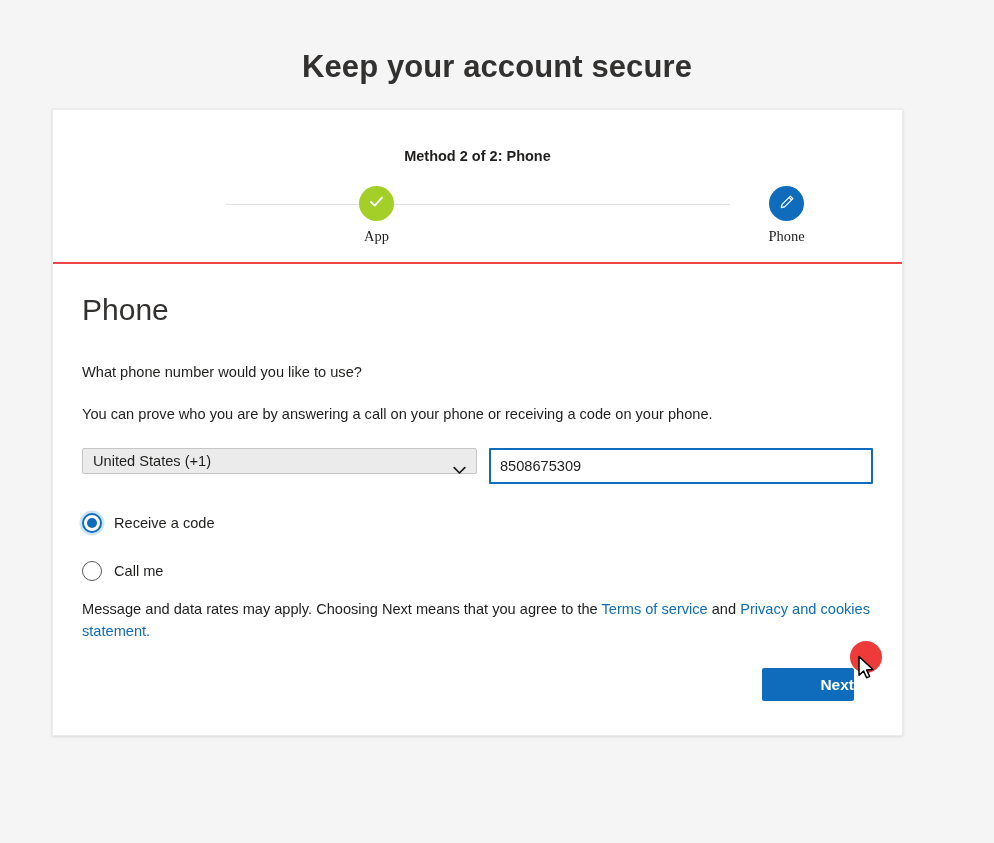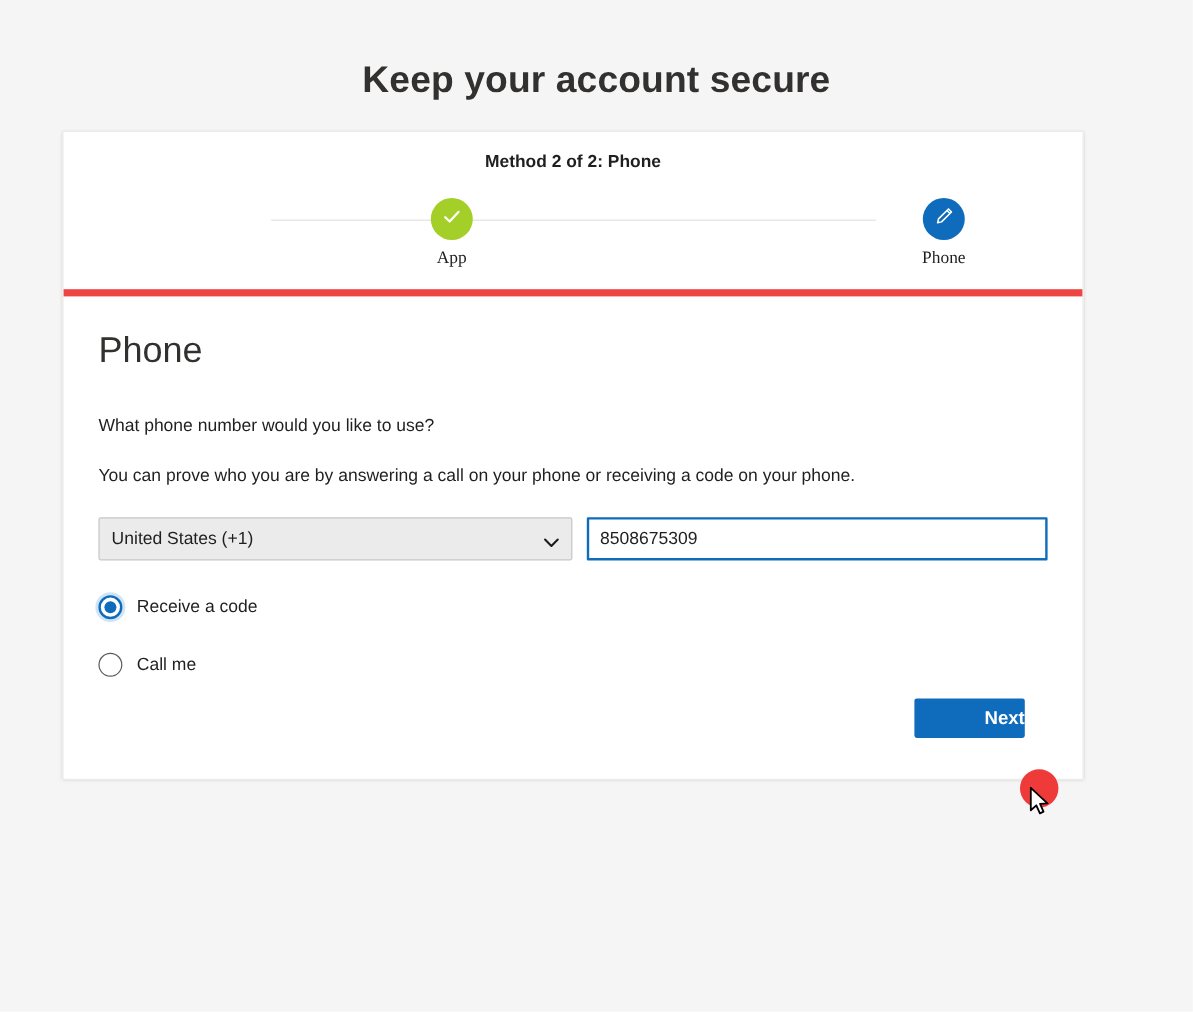--- a/index.html
+++ b/index.html
@@ -36,22 +36,22 @@
     top: 109px;
     width: 851px;
     background: #ffffff;
     border: 1px solid #ebebeb;
     box-shadow: 0 1px 3px rgba(0,0,0,0.09), 0 0 2px rgba(0,0,0,0.06);
     box-sizing: border-box;
   }
 
   
   .card-header {
-    border-bottom: 6px solid #ef4444;
-    padding: 15px 0 14px 0;
+    border-bottom: 2px solid #ef4444;
+    padding: 36px 0 14px 0;
   }
   .method-label {
     text-align: center;
     font-size: 14.5px;
     font-weight: bold;
     color: #201f1e;
     margin: 0 0 16px 0;
     line-height: 20px;
   }
   .progress-row {
@@ -116,21 +116,21 @@
   .body-text.question { margin-bottom: 21px; }
 
   
   .form-row {
     display: flex;
     gap: 12px;
     margin-bottom: 29px;
   }
   .country-select {
     width: 395px;
-    height: 36px;
+    height: 26px;
     box-sizing: border-box;
     background: #ebebeb;
     border: 1px solid #c8c6c4;
     border-radius: 2px;
     font-family: "Liberation Sans", sans-serif;
     font-size: 14.6px;
     color: #201f1e;
     padding: 0 30px 0 10px;
     -webkit-appearance: none;
     -moz-appearance: none;
@@ -329,20 +329,21 @@
     <div class="radio-row">
       <span class="radio-outer checked"></span>
       <span class="radio-label">Receive a code</span>
     </div>
 
     <div class="radio-row second">
       <span class="radio-outer unchecked"></span>
       <span class="radio-label">Call me</span>
     </div>
 
+    <p class="disclaimer"><span>Message and data rates may apply. Choosing Next means that you agree to the </span><a href="#">Terms of service</a><span> and </span><a href="#">Privacy and cookies statement.</a></p>
 
     <div class="button-row">
       <button class="next-button">Next</button>
     </div>
   </div>
 
 </div>
 
 <div class="click-dot"></div>
 <span class="mouse-cursor">

